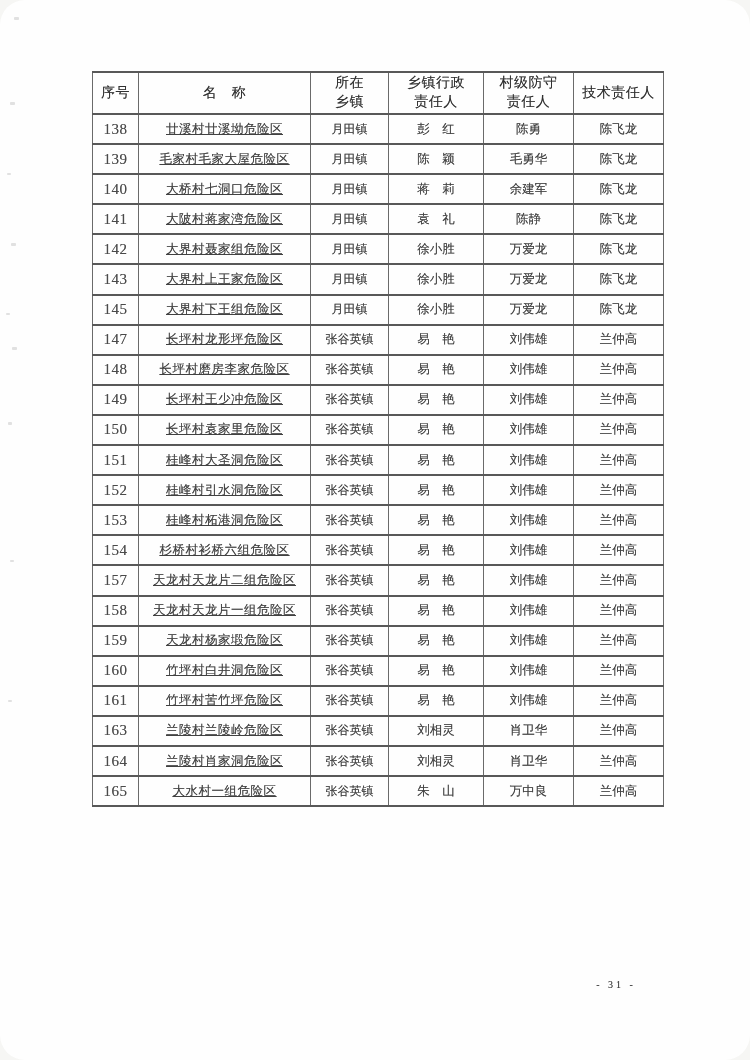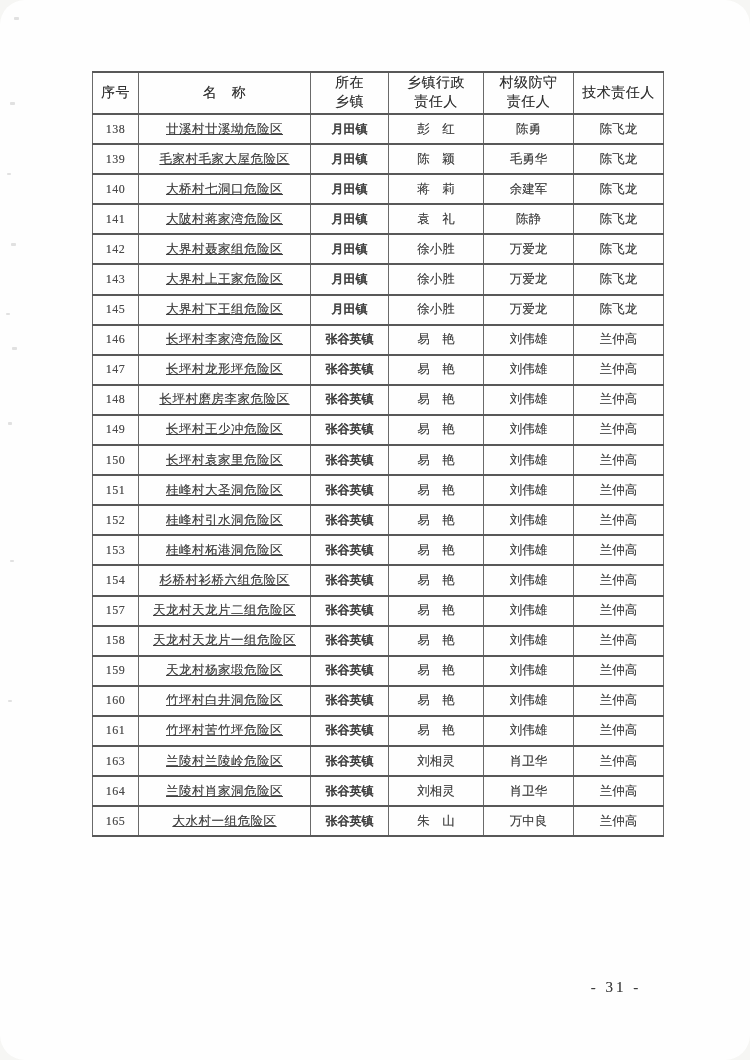--- a/index.html
+++ b/index.html
@@ -48,33 +48,33 @@
     white-space:pre-line;
     color:#303030;
     letter-spacing:0.5px;
   }
   .resp tbody td{
     height:28.1px;
     font-size:12.5px;
     color:#414141;
   }
   .resp tbody td.c0{
-    font-size:12px;
+    font-size:15px;
     letter-spacing:0.5px;
     color:#4a4a4a;
   }
   .resp tbody td.c1{letter-spacing:0.5px;text-decoration:underline;}
-  .resp tbody td.c2{font-size:12px;font-weight:bold;}
+  .resp tbody td.c2{font-size:12px;}
   .resp tbody td.c3,.resp tbody td.c4,.resp tbody td.c5{font-size:12.5px;}
   .pagenum{
     position:absolute;
     left:576px;top:979px;
     width:80px;
     text-align:center;
-    font-size:15px;
+    font-size:10px;
     letter-spacing:3px;
     color:#3a3a3a;
     text-shadow:0 0 0.5px rgba(70,70,70,0.5);
   }
   .artifact{
     position:absolute;
     background:#c9c9c9;
     opacity:0.55;
     border-radius:1px;
   }
@@ -166,28 +166,20 @@
         </tr>
         <tr>
           <td class="c0">145</td>
           <td class="c1">大界村下王组危险区</td>
           <td class="c2">月田镇</td>
           <td class="c3">徐小胜</td>
           <td class="c4">万爱龙</td>
           <td class="c5">陈飞龙</td>
         </tr>
         <tr>
-          <td class="c0">146</td>
-          <td class="c1">长坪村李家湾危险区</td>
-          <td class="c2">张谷英镇</td>
-          <td class="c3">易　艳</td>
-          <td class="c4">刘伟雄</td>
-          <td class="c5">兰仲高</td>
-        </tr>
-        <tr>
           <td class="c0">147</td>
           <td class="c1">长坪村龙形坪危险区</td>
           <td class="c2">张谷英镇</td>
           <td class="c3">易　艳</td>
           <td class="c4">刘伟雄</td>
           <td class="c5">兰仲高</td>
         </tr>
         <tr>
           <td class="c0">148</td>
           <td class="c1">长坪村磨房李家危险区</td>

